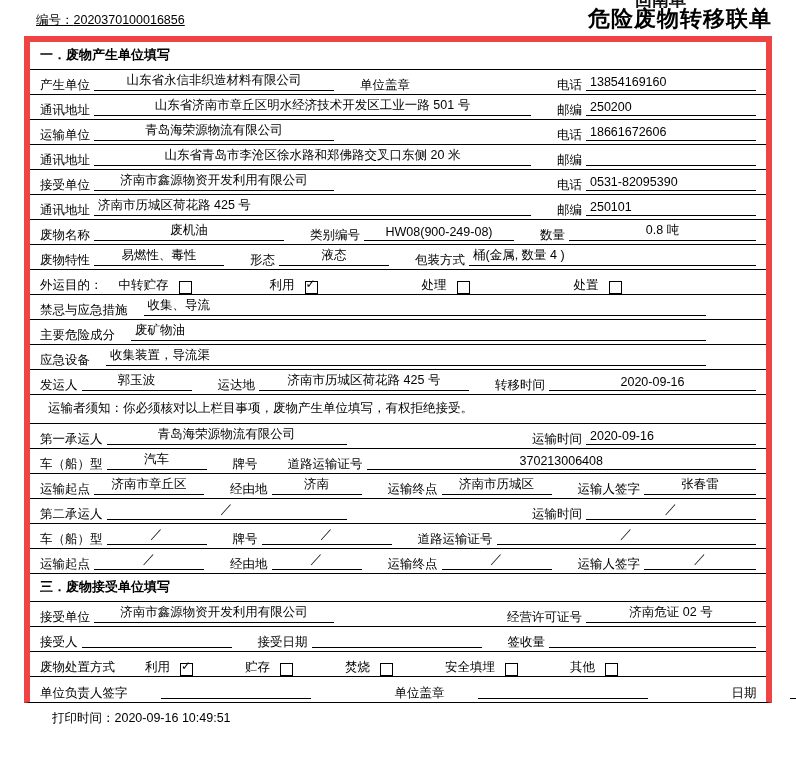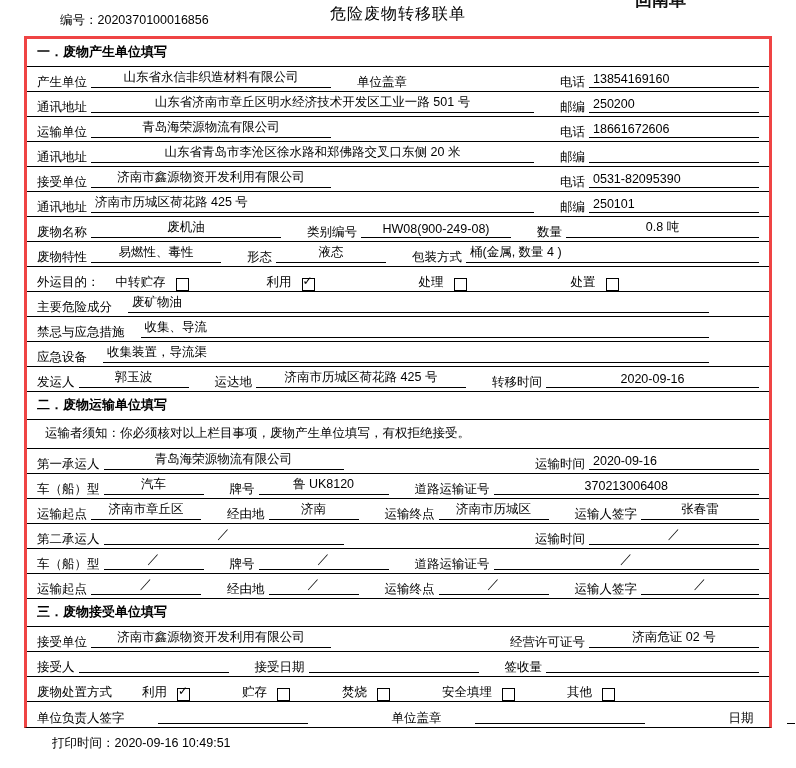--- a/index.html
+++ b/index.html
@@ -23,49 +23,50 @@
     box-sizing: border-box;
     padding: 0 24px;
   }
   
   .top-row {
     position: relative;
     height: 34px;
   }
   .doc-no {
     position: absolute;
-    left: 36px;
+    left: 12px;
     top: 12px;
     font-size: 12.5px;
     white-space: nowrap;
+    text-decoration: underline;
   }
   .doc-title {
     position: absolute;
     left: 0;
     right: 0;
     top: 4px;
-    text-align: center;
-    font-size: 16px;
-    font-weight: normal;
+    text-align: right;
+    font-size: 22px;
+    font-weight: bold;
     letter-spacing: 1px;
   }
   .corner-mark {
     position: absolute;
     right: 86px;
     top: -6px;
     font-size: 17px;
     font-weight: bold;
     color: #111;
     overflow: hidden;
     height: 14px;
     line-height: 14px;
   }
   
   .frame {
-    border: 3px solid #ef4444;
+    border: 6px solid #ef4444;
     border-bottom: 1px solid #000;
     margin-top: 2px;
   }
   .sec-head {
     border-bottom: 1px solid #000;
     padding: 4px 10px 5px 10px;
     font-weight: bold;
     font-size: 13px;
   }
   .row {
@@ -254,69 +255,67 @@
       <span class="sp-lg"></span>
         <span class="sp-lg"></span>
         <span class="sp-lg"></span>
         <span class="sp-lg"></span>
       <span class="lbl">处置</span>
       <span class="cb"></span>
       <span class="grow"></span>
     </div>
 
     <div class="row">
+      <span class="lbl">禁忌与应急措施</span>
+      <span class="sp"></span>
+      <span class="ul grow left">收集、导流</span>
+      <span class="w50"></span>
+    </div>
+
+    <div class="row">
       <span class="lbl">主要危险成分</span>
       <span class="sp"></span>
       <span class="ul grow left">废矿物油</span>
       <span class="w50"></span>
     </div>
 
     <div class="row">
-      <span class="lbl">禁忌与应急措施</span>
-      <span class="sp"></span>
-      <span class="ul grow left">收集、导流</span>
-      <span class="w50"></span>
-    </div>
-
-    <div class="row">
       <span class="lbl">应急设备</span>
       <span class="sp"></span>
       <span class="ul grow left">收集装置，导流渠</span>
       <span class="w50"></span>
     </div>
 
     <div class="row">
       <span class="lbl">发运人</span>
       <span class="ul w110">郭玉波</span>
       <span class="sp-lg"></span>
       <span class="lbl">运达地</span>
       <span class="ul w210">济南市历城区荷花路 425 号</span>
       <span class="sp-lg"></span>
       <span class="lbl">转移时间</span>
       <span class="ul grow">2020-09-16</span>
     </div>
 
-    <div class="sec-head">二．废物运输单位填写</div>
 
     <div class="note">运输者须知：你必须核对以上栏目事项，废物产生单位填写，有权拒绝接受。</div>
 
     <div class="row">
       <span class="lbl">第一承运人</span>
       <span class="ul w240">青岛海荣源物流有限公司</span>
       <span class="grow"></span>
       <span class="lbl">运输时间</span>
       <span class="ul w170 left">2020-09-16</span>
     </div>
 
     <div class="row">
       <span class="lbl">车（船）型</span>
       <span class="ul w100">汽车</span>
       <span class="sp-lg"></span>
       <span class="lbl">牌号</span>
-      <span class="ul w130">鲁 UK8120</span>
       <span class="sp-lg"></span>
       <span class="lbl">道路运输证号</span>
       <span class="ul grow">370213006408</span>
     </div>
 
     <div class="row">
       <span class="lbl">运输起点</span>
       <span class="ul w110">济南市章丘区</span>
       <span class="sp-lg"></span>
       <span class="lbl">经由地</span>

